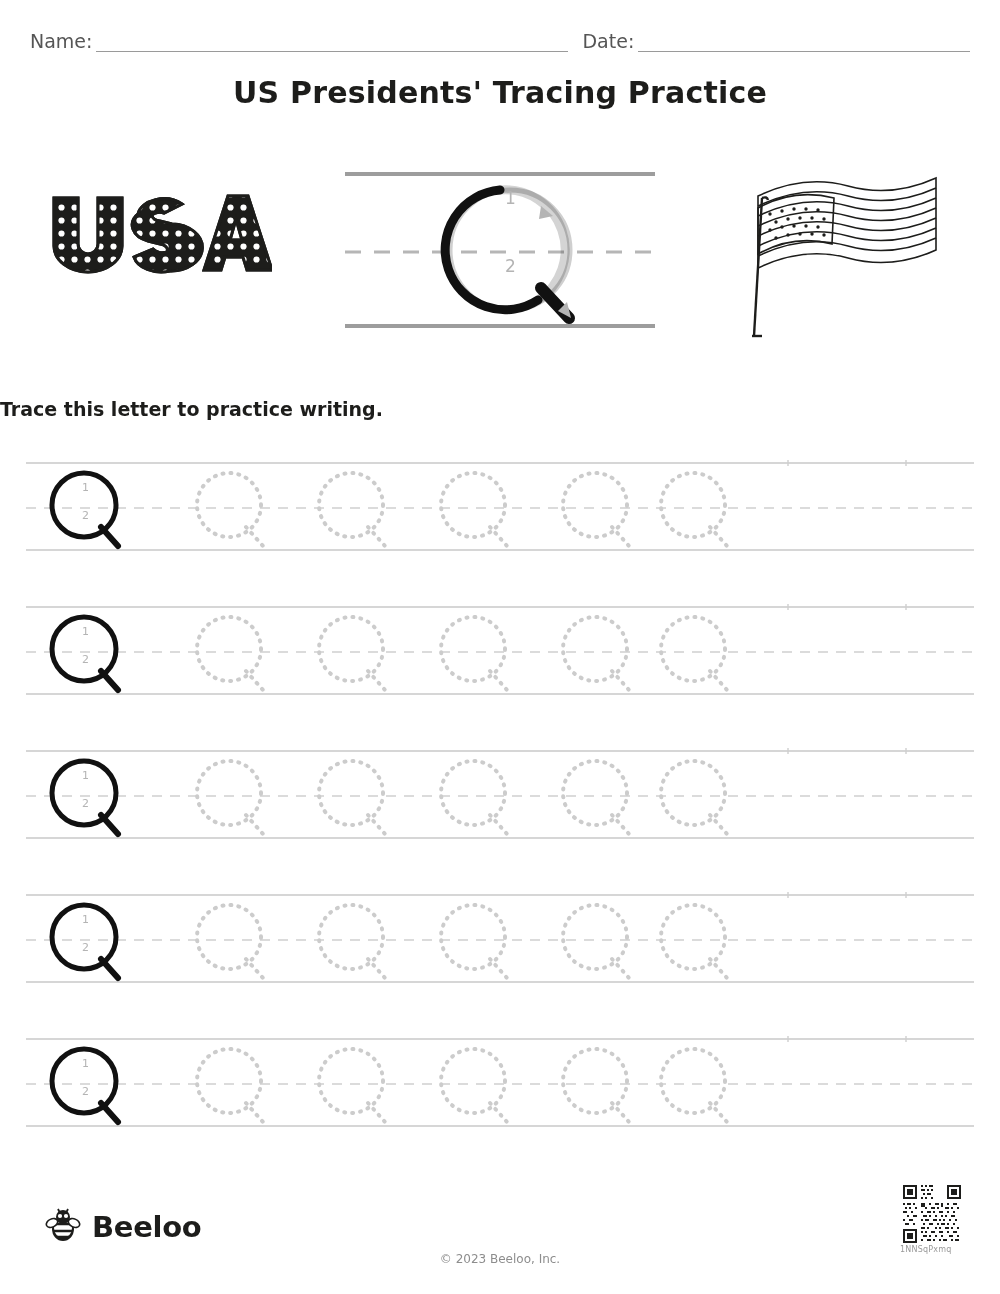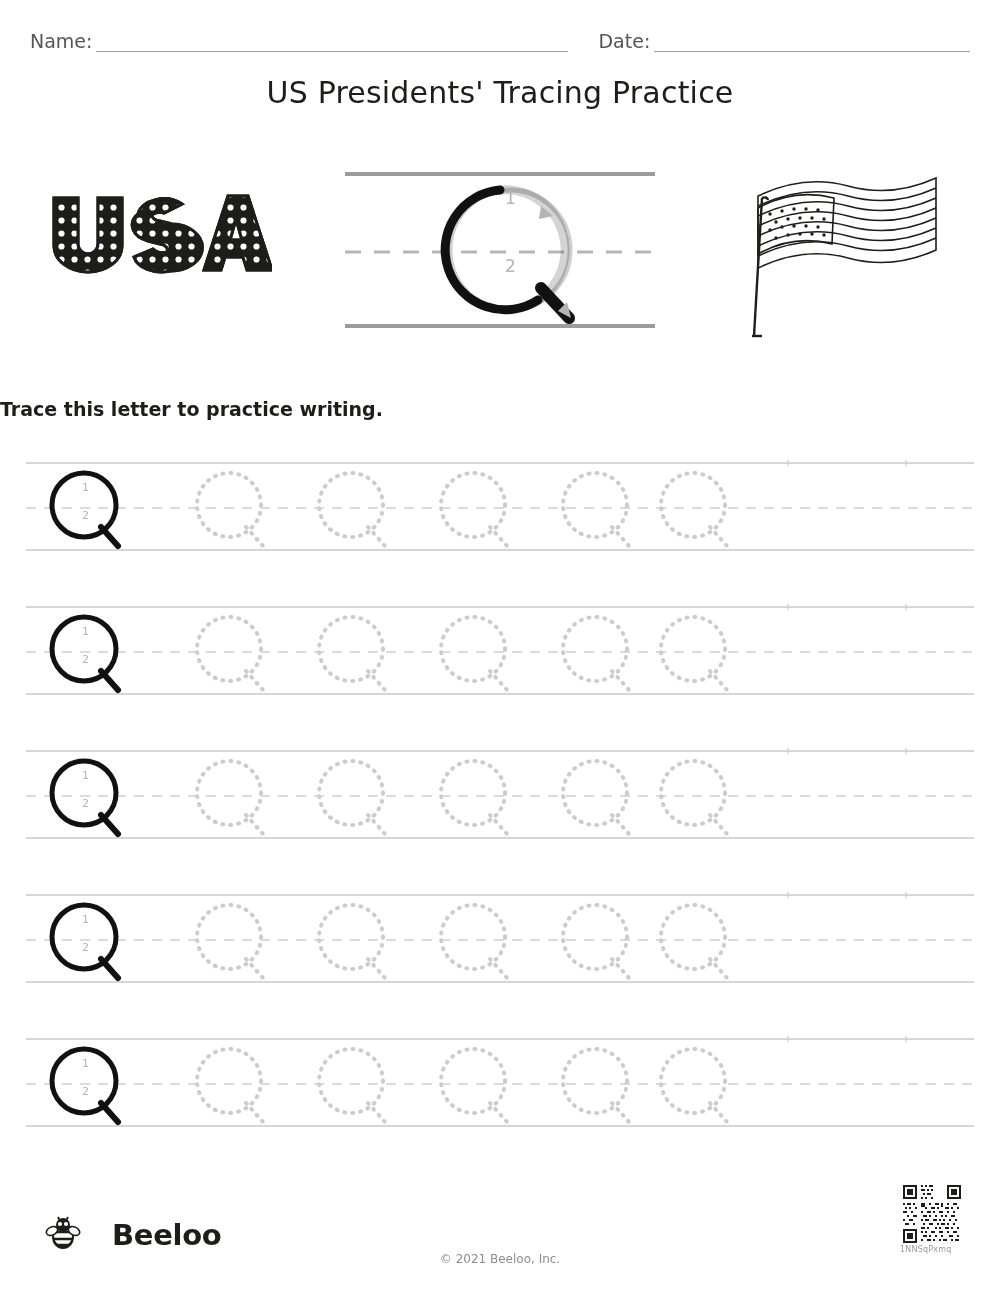--- a/index.html
+++ b/index.html
@@ -36,32 +36,32 @@
     white-space: nowrap;
     padding-right: 4px;
     color: #555;
   }
   .field-line {
     border-bottom: 1px solid #9a9a9a;
     height: 22px;
   }
   .name-field { flex: 0 0 auto; }
   .name-field .field-line { width: 472px; }
-  .date-field { margin-left: 30px; flex: 1 1 auto; display:flex; }
+  .date-field { margin-left: 14px; flex: 1 1 auto; display:flex; }
   .date-field .field-line { flex: 1 1 auto; }
 
   
   .page-title {
     position: absolute;
     top: 75px;
     left: 0;
     width: 100%;
     text-align: center;
     font-size: 30px;
-    font-weight: normal;
+    font-weight: bold;
     letter-spacing: 0.2px;
     color: #1d1d1b;
   }
 
   
   .top-band {
     position: absolute;
     top: 136px;
     left: 0;
     width: 100%;
@@ -125,24 +125,24 @@
     left: 0;
     top: 0;
     width: 100%;
     height: 100px;
   }
 
   
   .footer-brand {
     position: absolute;
     left: 42px;
-    bottom: 36px;
+    bottom: 44px;
     display: flex;
     align-items: center;
-    gap: 28px;
+    gap: 8px;
   }
   .brand-name {
     font-size: 29px;
     font-weight: bold;
     color: #1d1d1b;
     letter-spacing: -0.3px;
   }
   .copyright {
     position: absolute;
     bottom: 28px;
@@ -435,21 +435,21 @@
       <ellipse cx="32" cy="19" rx="6" ry="4" fill="#ffffff" stroke="#1d1d1b" stroke-width="1.6" transform="rotate(25 32 19)"></ellipse>
       <circle cx="21" cy="13" r="7" fill="#1d1d1b"></circle>
       <circle cx="18" cy="12" r="2.1" fill="#ffffff"></circle>
       <circle cx="24" cy="12" r="2.1" fill="#ffffff"></circle>
       <path d="M16 5 l2 4 M26 5 l-2 4" stroke="#1d1d1b" stroke-width="1.8"></path>
     </svg>
   </span>
   <span class="brand-name">Beeloo</span>
 </div>
 
-<div class="copyright">© 2021 Beeloo, Inc.</div>
+<div class="copyright">© 2023 Beeloo, Inc.</div>
 
 <div class="qr-block">
   <div class="qr-code">
     <svg width="58" height="58" viewBox="0 0 29 29" shape-rendering="crispEdges" aria-hidden="true">
       <rect width="29" height="29" fill="#ffffff"></rect>
       <g fill="#1d1d1b">
         <rect x="0" y="0" width="7" height="7"></rect>
           <rect x="1" y="1" width="5" height="5" fill="#fff"></rect>
           <rect x="2" y="2" width="3" height="3"></rect>
         <rect x="22" y="0" width="7" height="7"></rect>

